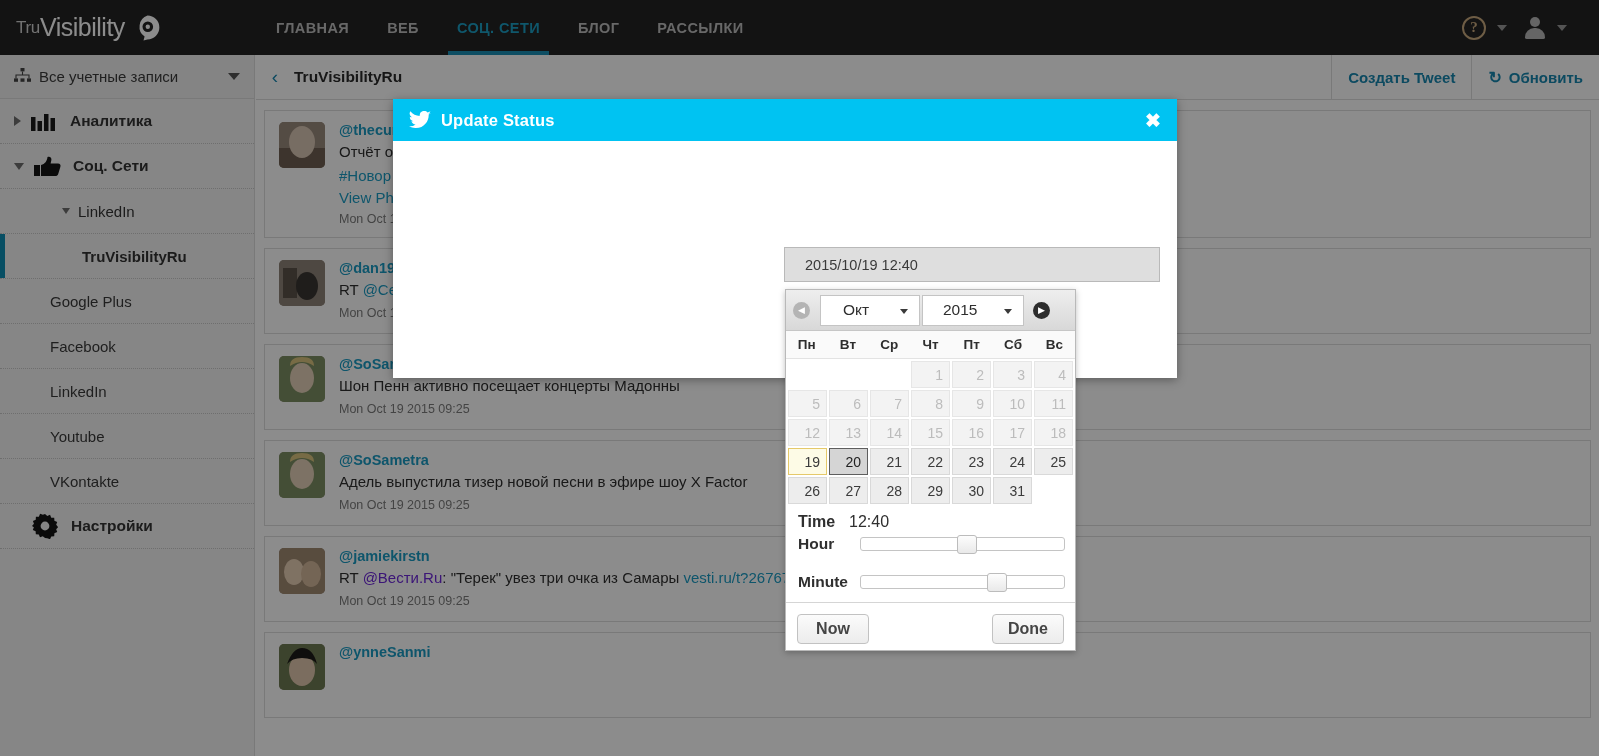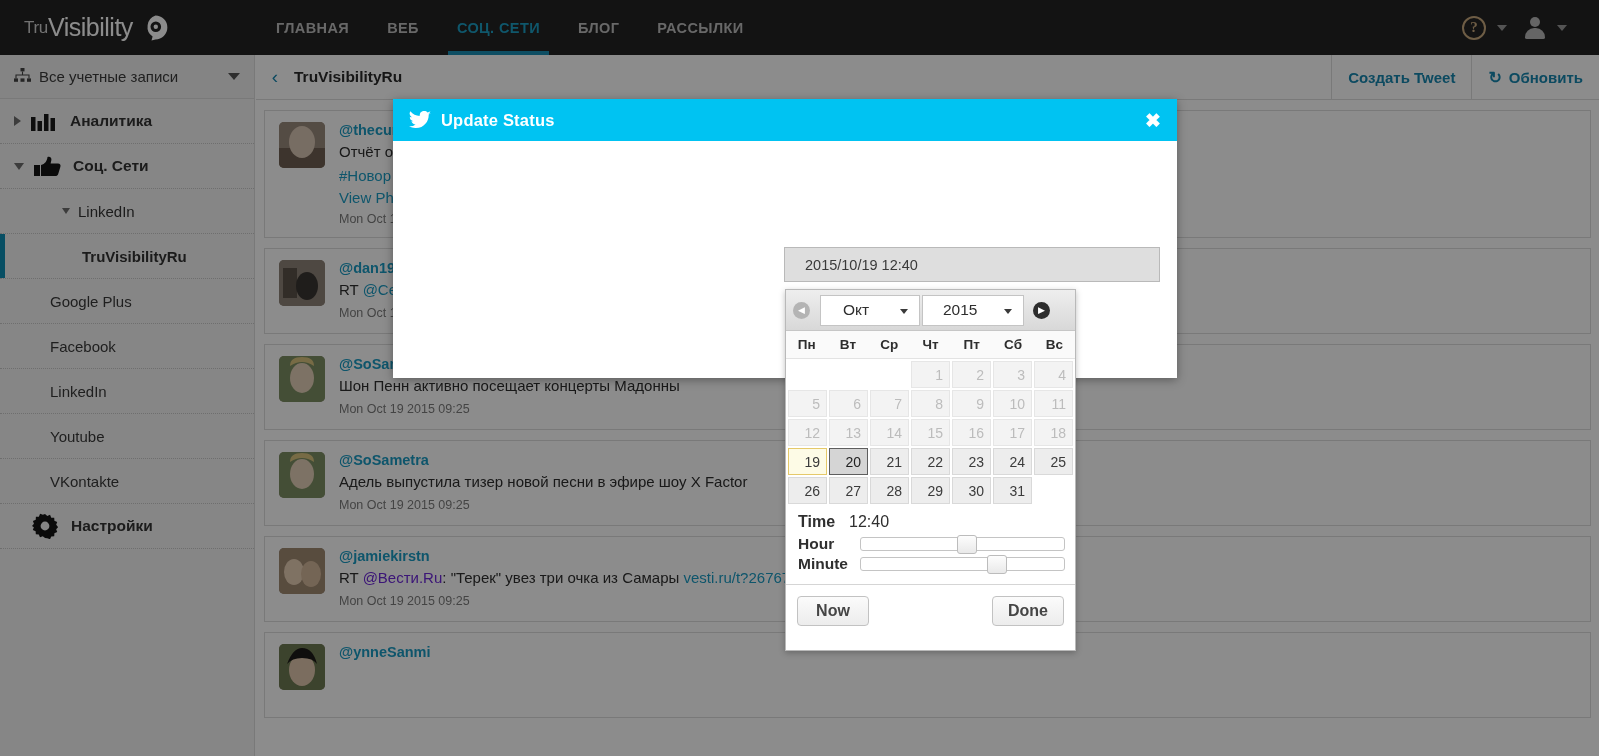--- a/index.html
+++ b/index.html
@@ -12,21 +12,21 @@
   #app { position: relative; width: 1599px; height: 756px; }
 
   
   .topbar {
     position: absolute; left: 0; top: 0; width: 1599px; height: 55px;
     background: #232323; display: flex; align-items: center;
     z-index: 5;
   }
   .brand {
     width: 255px; height: 55px; display: flex; align-items: center;
-    padding-left: 24px; color: #ffffff;
+    padding-left: 16px; color: #ffffff;
   }
   .brand-tru { font-size: 17px; color: #cfcfcf; letter-spacing: -0.3px; }
   .brand-vis { font-size: 25px; color: #ffffff; letter-spacing: -0.5px; }
   .brand-mark {
     margin-left: 9px; width: 27px; height: 27px; position: relative;
   }
   .nav { display: flex; align-items: stretch; height: 55px; margin-left: 2px; }
   .nav-item {
     display: flex; align-items: center; padding: 0 19px; height: 55px;
     color: #bdbdbd; font-size: 14.5px; font-weight: bold; letter-spacing: .4px;
@@ -572,21 +572,21 @@
     <div class="dt-time">
       <span class="dt-time-label">Time</span>
       <span class="dt-time-val">12:40</span>
     </div>
     <div class="dt-slider-row">
       <span class="dt-slider-label">Hour</span>
       <span class="dt-slider">
         <span class="dt-knob" id="hour-knob" style="left: calc(52% - 10px);"></span>
       </span>
     </div>
-    <div class="dt-slider-row" style="margin-top:0;">
+    <div class="dt-slider-row" style="margin-top:18px;">
       <span class="dt-slider-label">Minute</span>
       <span class="dt-slider">
         <span class="dt-knob" id="minute-knob" style="left: calc(67% - 10px);"></span>
       </span>
     </div>
     <div class="dt-foot">
       <button class="dt-btn">Now</button>
       <button class="dt-btn">Done</button>
     </div>
   </div>

